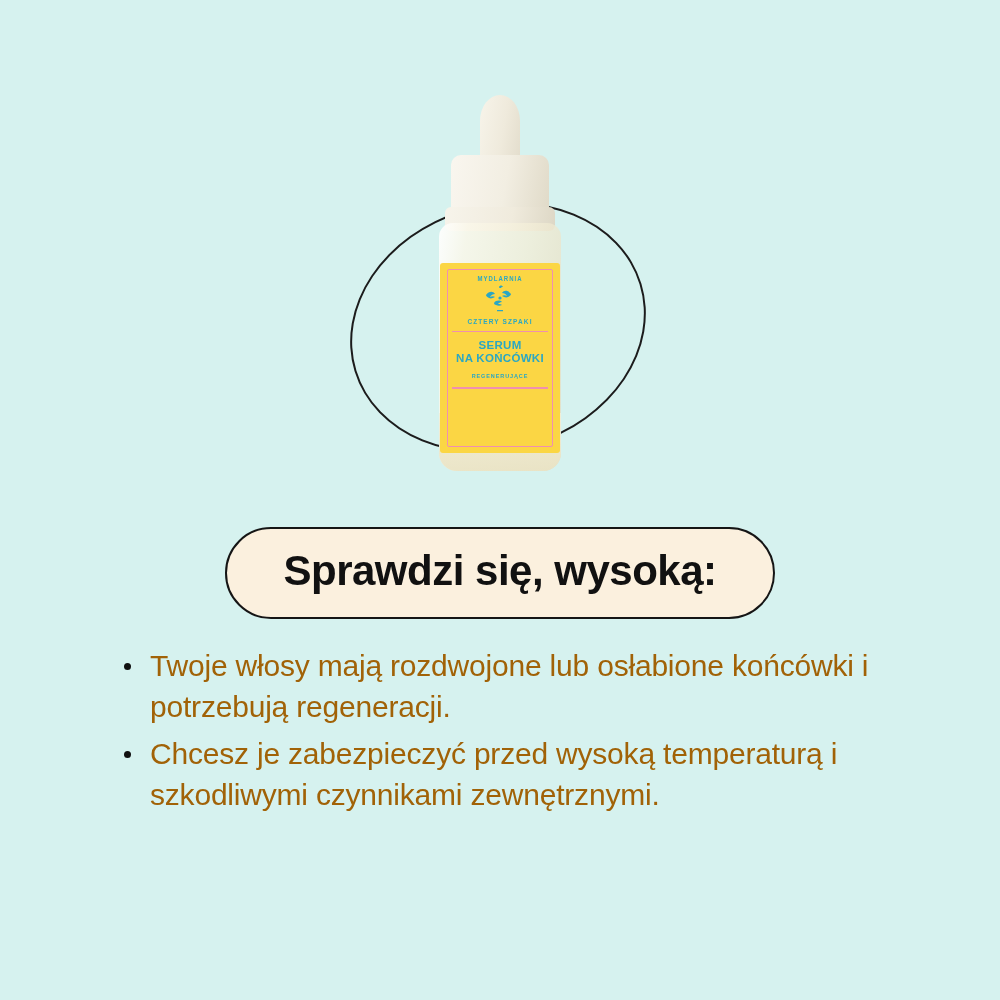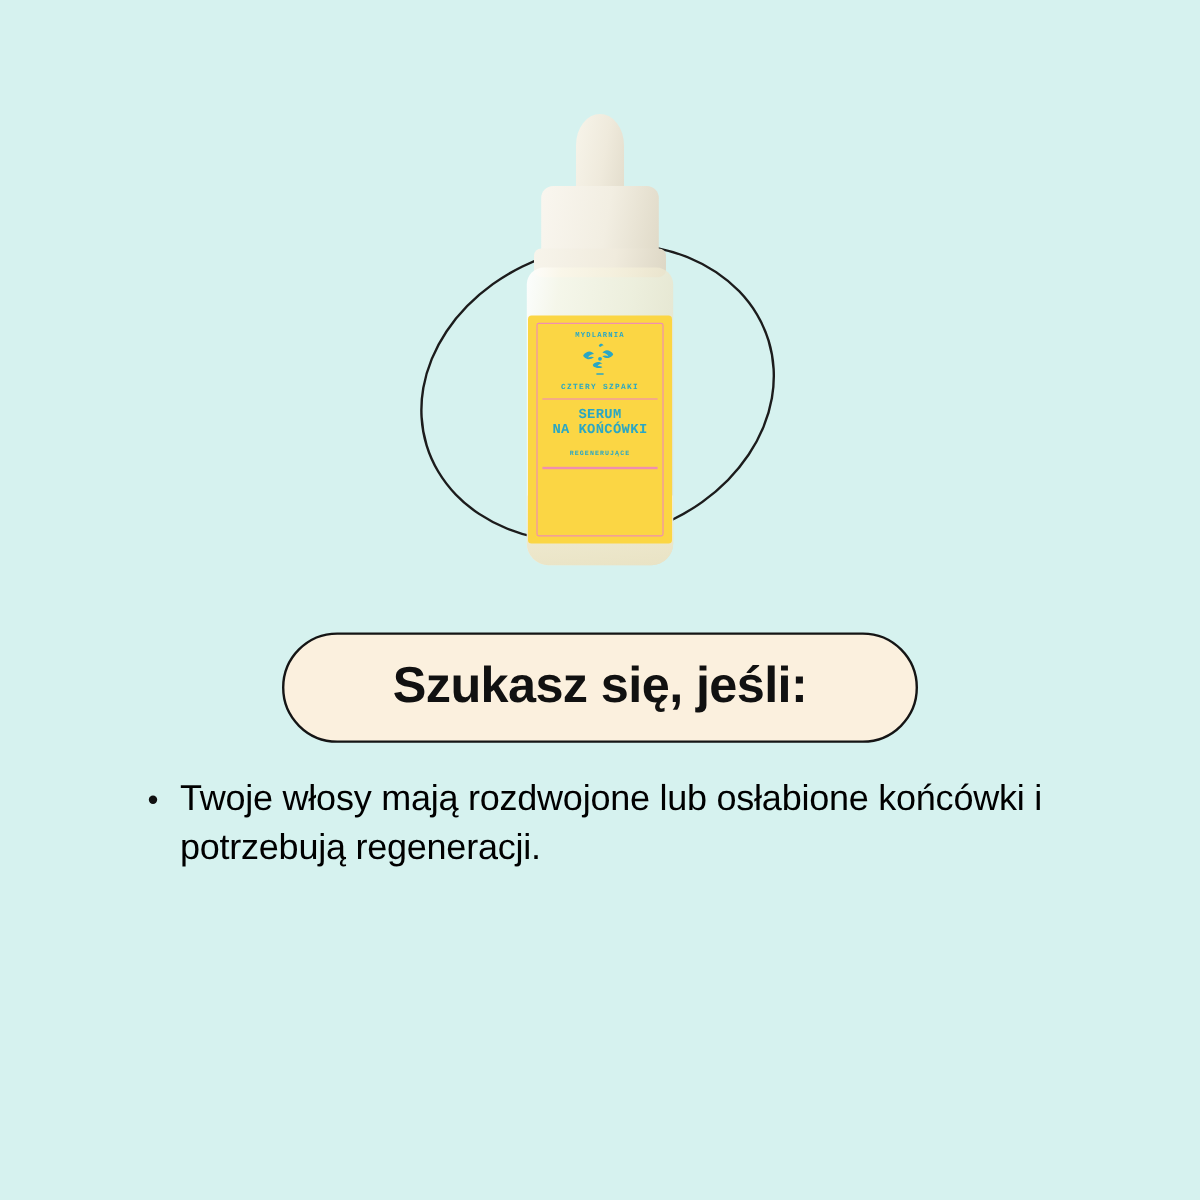--- a/index.html
+++ b/index.html
@@ -121,21 +121,20 @@
     border: 1.6px solid #f08fb0;
     border-radius: 2px;
   }
   .label-inner {
     position: absolute;
     left: 12px; top: 11px; right: 12px; bottom: 11px;
     display: flex;
     flex-direction: column;
     align-items: center;
     text-align: right;
-    font-family: Liberation Mono, monospace;
   }
   .brand-top {
     font-size: 6px;
     letter-spacing: 1px;
     color: #2aa7c4;
     font-weight: 700;
     transform: scaleY(1.05);
     margin-top: 2px;
   }
   .brand-emblem {
@@ -205,21 +204,21 @@
   
   .list {
     margin: 26px 0 0 0;
     padding: 0 70px 0 120px;
     list-style: none;
   }
   .list li {
     position: relative;
     font-size: 30px;
     line-height: 41px;
-    color: #000000;
+    color: #a16207;
     margin-bottom: 6px;
     padding-left: 30px;
     letter-spacing: -0.2px;
   }
   .list li:before {
     content: "";
     position: absolute;
     left: 4px;
     top: 18px;
     width: 7px;
@@ -264,19 +263,20 @@
         <div class="prod-name">NA KOŃCÓWKI</div>
         <div class="prod-sub">REGENERUJĄCE</div>
         <div class="label-rule2"></div>
       </div>
     </div>
   </div>
 </div>
 
 <div class="pill-wrap">
   <div class="pill">
-    <h1>Szukasz się, jeśli:</h1>
+    <h1>Sprawdzi się, wysoką:</h1>
   </div>
 </div>
 
 <ul class="list">
   <li>Twoje włosy mają rozdwojone lub osłabione końcówki i potrzebują regeneracji.</li>
+  <li>Chcesz je zabezpieczyć przed wysoką temperaturą i szkodliwymi czynnikami zewnętrznymi.</li>
 </ul>
 
 </body></html>

